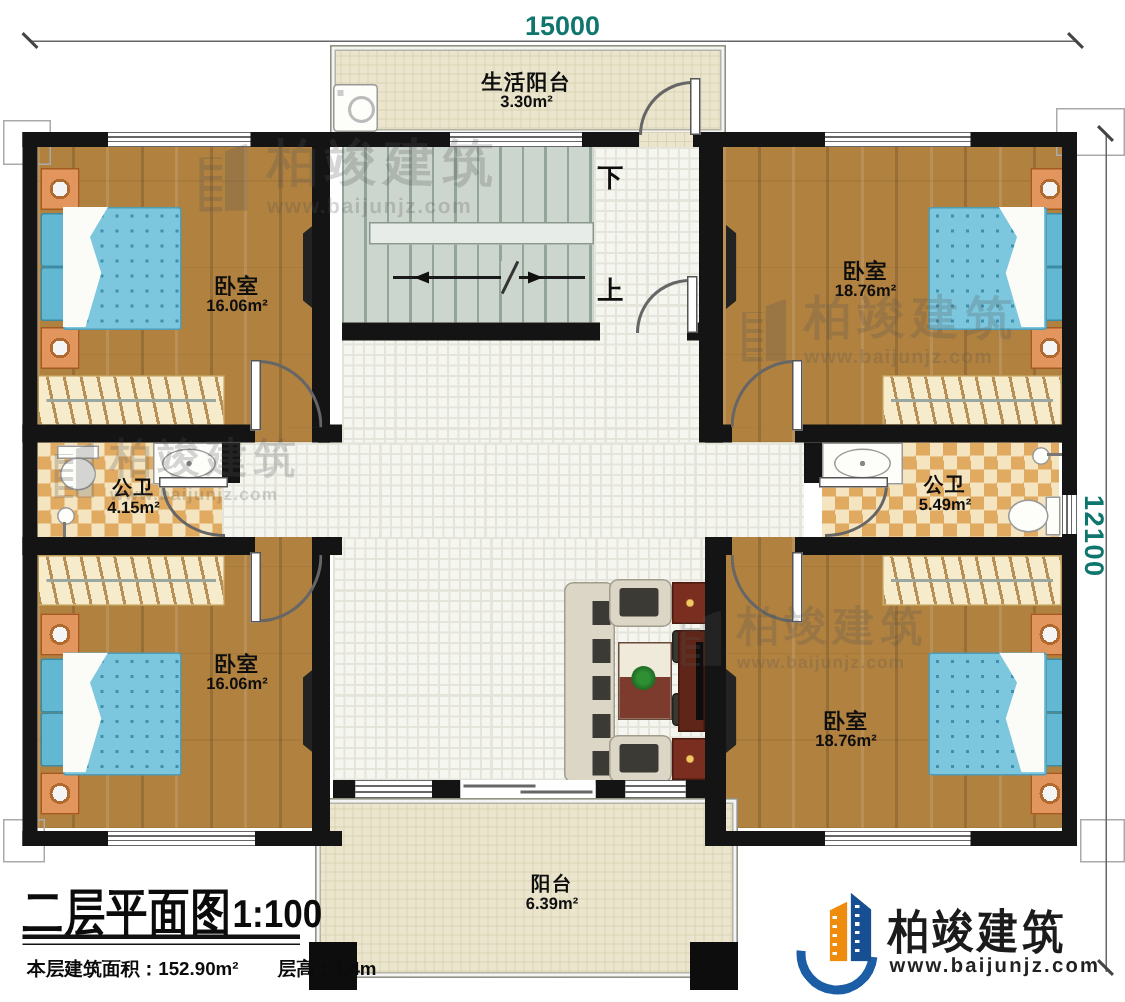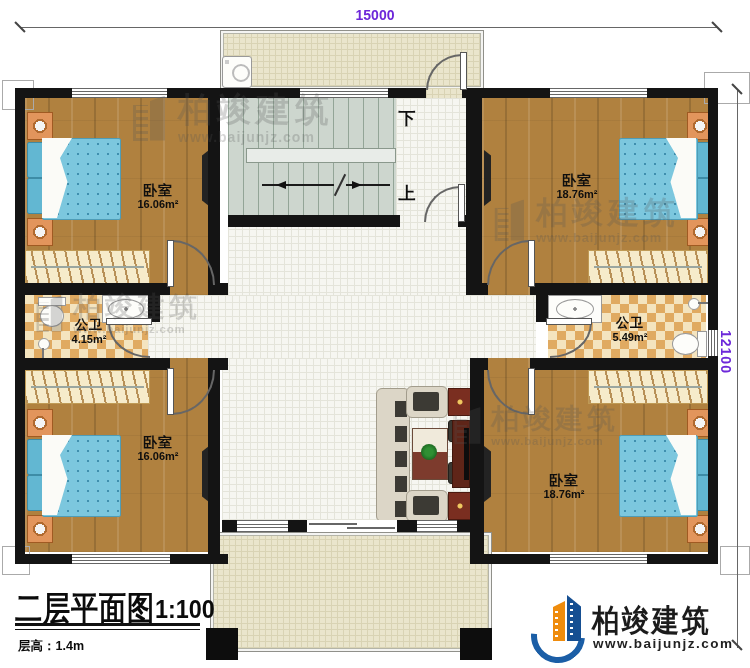--- a/index.html
+++ b/index.html
@@ -48,21 +48,21 @@
   .tv{background:#232323;}
   .white-fix{background:#fdfdfa;border:1px solid #999;}
   .ell{border-radius:50%;}
   .sofa{background:#dcd6c7;border:1px solid #a29c8c;border-radius:6px;}
   .darkc{background:#3a3832;border:1px solid #22201c;border-radius:3px;}
   .cab{background:#7a2e20;border:1px solid #4c1a10;background-image:radial-gradient(circle,#f0c860 0 2px,transparent 3px);}
   
   .rlabel{position:absolute;z-index:30;text-align:center;color:#0e0e0e;font-weight:700;line-height:1.15;}
   .rlabel .nm{font-size:14px;letter-spacing:1px;}
   .rlabel .ar{font-size:11px;}
-  .dimtxt{position:absolute;z-index:30;color:#6d28d9;font-weight:700;font-size:14px;}
+  .dimtxt{position:absolute;z-index:30;color:#0f766e;font-weight:700;font-size:18px;}
   .dimline{position:absolute;background:#666;z-index:30;}
   .tick{position:absolute;width:14px;height:2px;background:#444;transform:rotate(45deg);z-index:30;}
   
   .wm{position:absolute;z-index:40;opacity:.24;display:flex;align-items:center;gap:8px;color:#555;pointer-events:none;transform-origin:left top;}
   .wm-icon{width:40px;height:50px;position:relative;}
   .wb1{position:absolute;left:3px;top:11px;width:12px;height:36px;border-left:3px solid #555;
        background:repeating-linear-gradient(0deg,#555 0 3px,transparent 3px 7px);}
   .wb2{position:absolute;left:20px;top:2px;width:15px;height:45px;background:#555;clip-path:polygon(0 12%,100% 0,100% 100%,0 100%);}
   .wm .t1{font-size:34px;font-weight:800;letter-spacing:5px;line-height:1;}
   .wm .t2{font-size:14px;font-weight:700;letter-spacing:1px;margin-top:3px;}
@@ -238,20 +238,24 @@
   </div>
   <div class="f" style="left:412px;top:428px;width:34px;height:50px;background:linear-gradient(180deg,#f0eadb 0 45%,#7d3b2d 45%);border:1px solid #6b4a3a;"></div>
   <div class="f" style="left:421px;top:444px;width:16px;height:16px;border-radius:50%;background:radial-gradient(circle,#2f8f33 0 35%,#1e6b22 70%);z-index:9;"></div>
   <div class="f darkc" style="left:448px;top:420px;width:22px;height:20px;"></div>
   <div class="f darkc" style="left:448px;top:462px;width:22px;height:20px;"></div>
   <div class="f cab" style="left:448px;top:388px;width:22px;height:26px;"></div>
   <div class="f cab" style="left:448px;top:492px;width:22px;height:26px;"></div>
   <div class="f" style="left:452px;top:420px;width:16px;height:66px;background:#5f2518;border:1px solid #40170d;"></div>
   <div class="f" style="left:464px;top:428px;width:5px;height:52px;background:#0d0d0d;"></div>
 
+  <div class="rlabel" style="left:293px;top:46px;width:116px;">
+    <div class="nm">生活阳台</div>
+    <div class="ar">3.30m²</div>
+  </div>
   <div class="rlabel" style="left:397px;top:109px;width:20px;font-size:17px;">下</div>
   <div class="rlabel" style="left:397px;top:184px;width:20px;font-size:17px;">上</div>
   <div class="rlabel" style="left:108px;top:182px;width:100px;">
     <div class="nm">卧室</div>
     <div class="ar">16.06m²</div>
   </div>
   <div class="rlabel" style="left:527px;top:172px;width:100px;">
     <div class="nm">卧室</div>
     <div class="ar">18.76m²</div>
   </div>
@@ -263,36 +267,41 @@
     <div class="nm" style="font-size:13px;">公卫</div>
     <div class="ar">5.49m²</div>
   </div>
   <div class="rlabel" style="left:108px;top:434px;width:100px;">
     <div class="nm">卧室</div>
     <div class="ar">16.06m²</div>
   </div>
   <div class="rlabel" style="left:514px;top:472px;width:100px;">
     <div class="nm">卧室</div>
     <div class="ar">18.76m²</div>
+  </div>
+  <div class="rlabel" style="left:318px;top:582px;width:100px;">
+    <div class="nm" style="font-size:13px;">阳台</div>
+    <div class="ar">6.39m²</div>
   </div>
 
   <div class="dimline" style="left:20px;top:27px;width:698px;height:1px;"></div>
   <div class="tick" style="left:13px;top:26px;"></div>
   <div class="tick" style="left:710px;top:26px;"></div>
   <div class="dimtxt" style="left:330px;top:7px;width:90px;text-align:center;">15000</div>
   <div class="dimline" style="left:737px;top:90px;width:1px;height:558px;"></div>
   <div class="tick" style="left:730px;top:88px;"></div>
   <div class="tick" style="left:730px;top:644px;"></div>
   <div class="dimtxt" style="left:718px;top:330px;writing-mode:vertical-rl;letter-spacing:1px;">12100</div>
 
   <div class="titlebig" style="left:15px;top:586px;">二层平面图</div>
   <div class="titlescale" style="left:155px;top:594px;">1:100</div>
   <div class="abs" style="left:15px;top:623px;width:185px;height:3px;background:#111;z-index:30;"></div>
   <div class="abs" style="left:15px;top:629px;width:185px;height:1px;background:#111;z-index:30;"></div>
   <div class="infoline" style="left:18px;top:638px;">
+    <span>本层建筑面积：152.90m²</span>
     <span>层高：1.4m</span>
   </div>
 
   <div class="abs" style="left:531px;top:595px;width:56px;height:62px;z-index:30;">
     <div class="abs" style="left:0;top:14px;width:42px;height:42px;border:6px solid transparent;border-left-color:#1b5ea6;border-bottom-color:#1b5ea6;border-radius:50%;transform:rotate(-40deg);"></div>
     <div class="abs" style="left:22px;top:6px;width:12px;height:40px;background:#ef8c0d;clip-path:polygon(0 15%,100% 0,100% 100%,0 100%);">
       <div class="abs" style="left:2px;top:8px;width:3px;height:28px;background:repeating-linear-gradient(0deg,#fff 0 2px,transparent 2px 6px);"></div>
     </div>
     <div class="abs" style="left:36px;top:0;width:14px;height:46px;background:#164f92;clip-path:polygon(0 0,100% 25%,100% 100%,0 100%);">
       <div class="abs" style="left:3px;top:6px;width:3px;height:34px;background:repeating-linear-gradient(0deg,#fff 0 2px,transparent 2px 6px);"></div>

